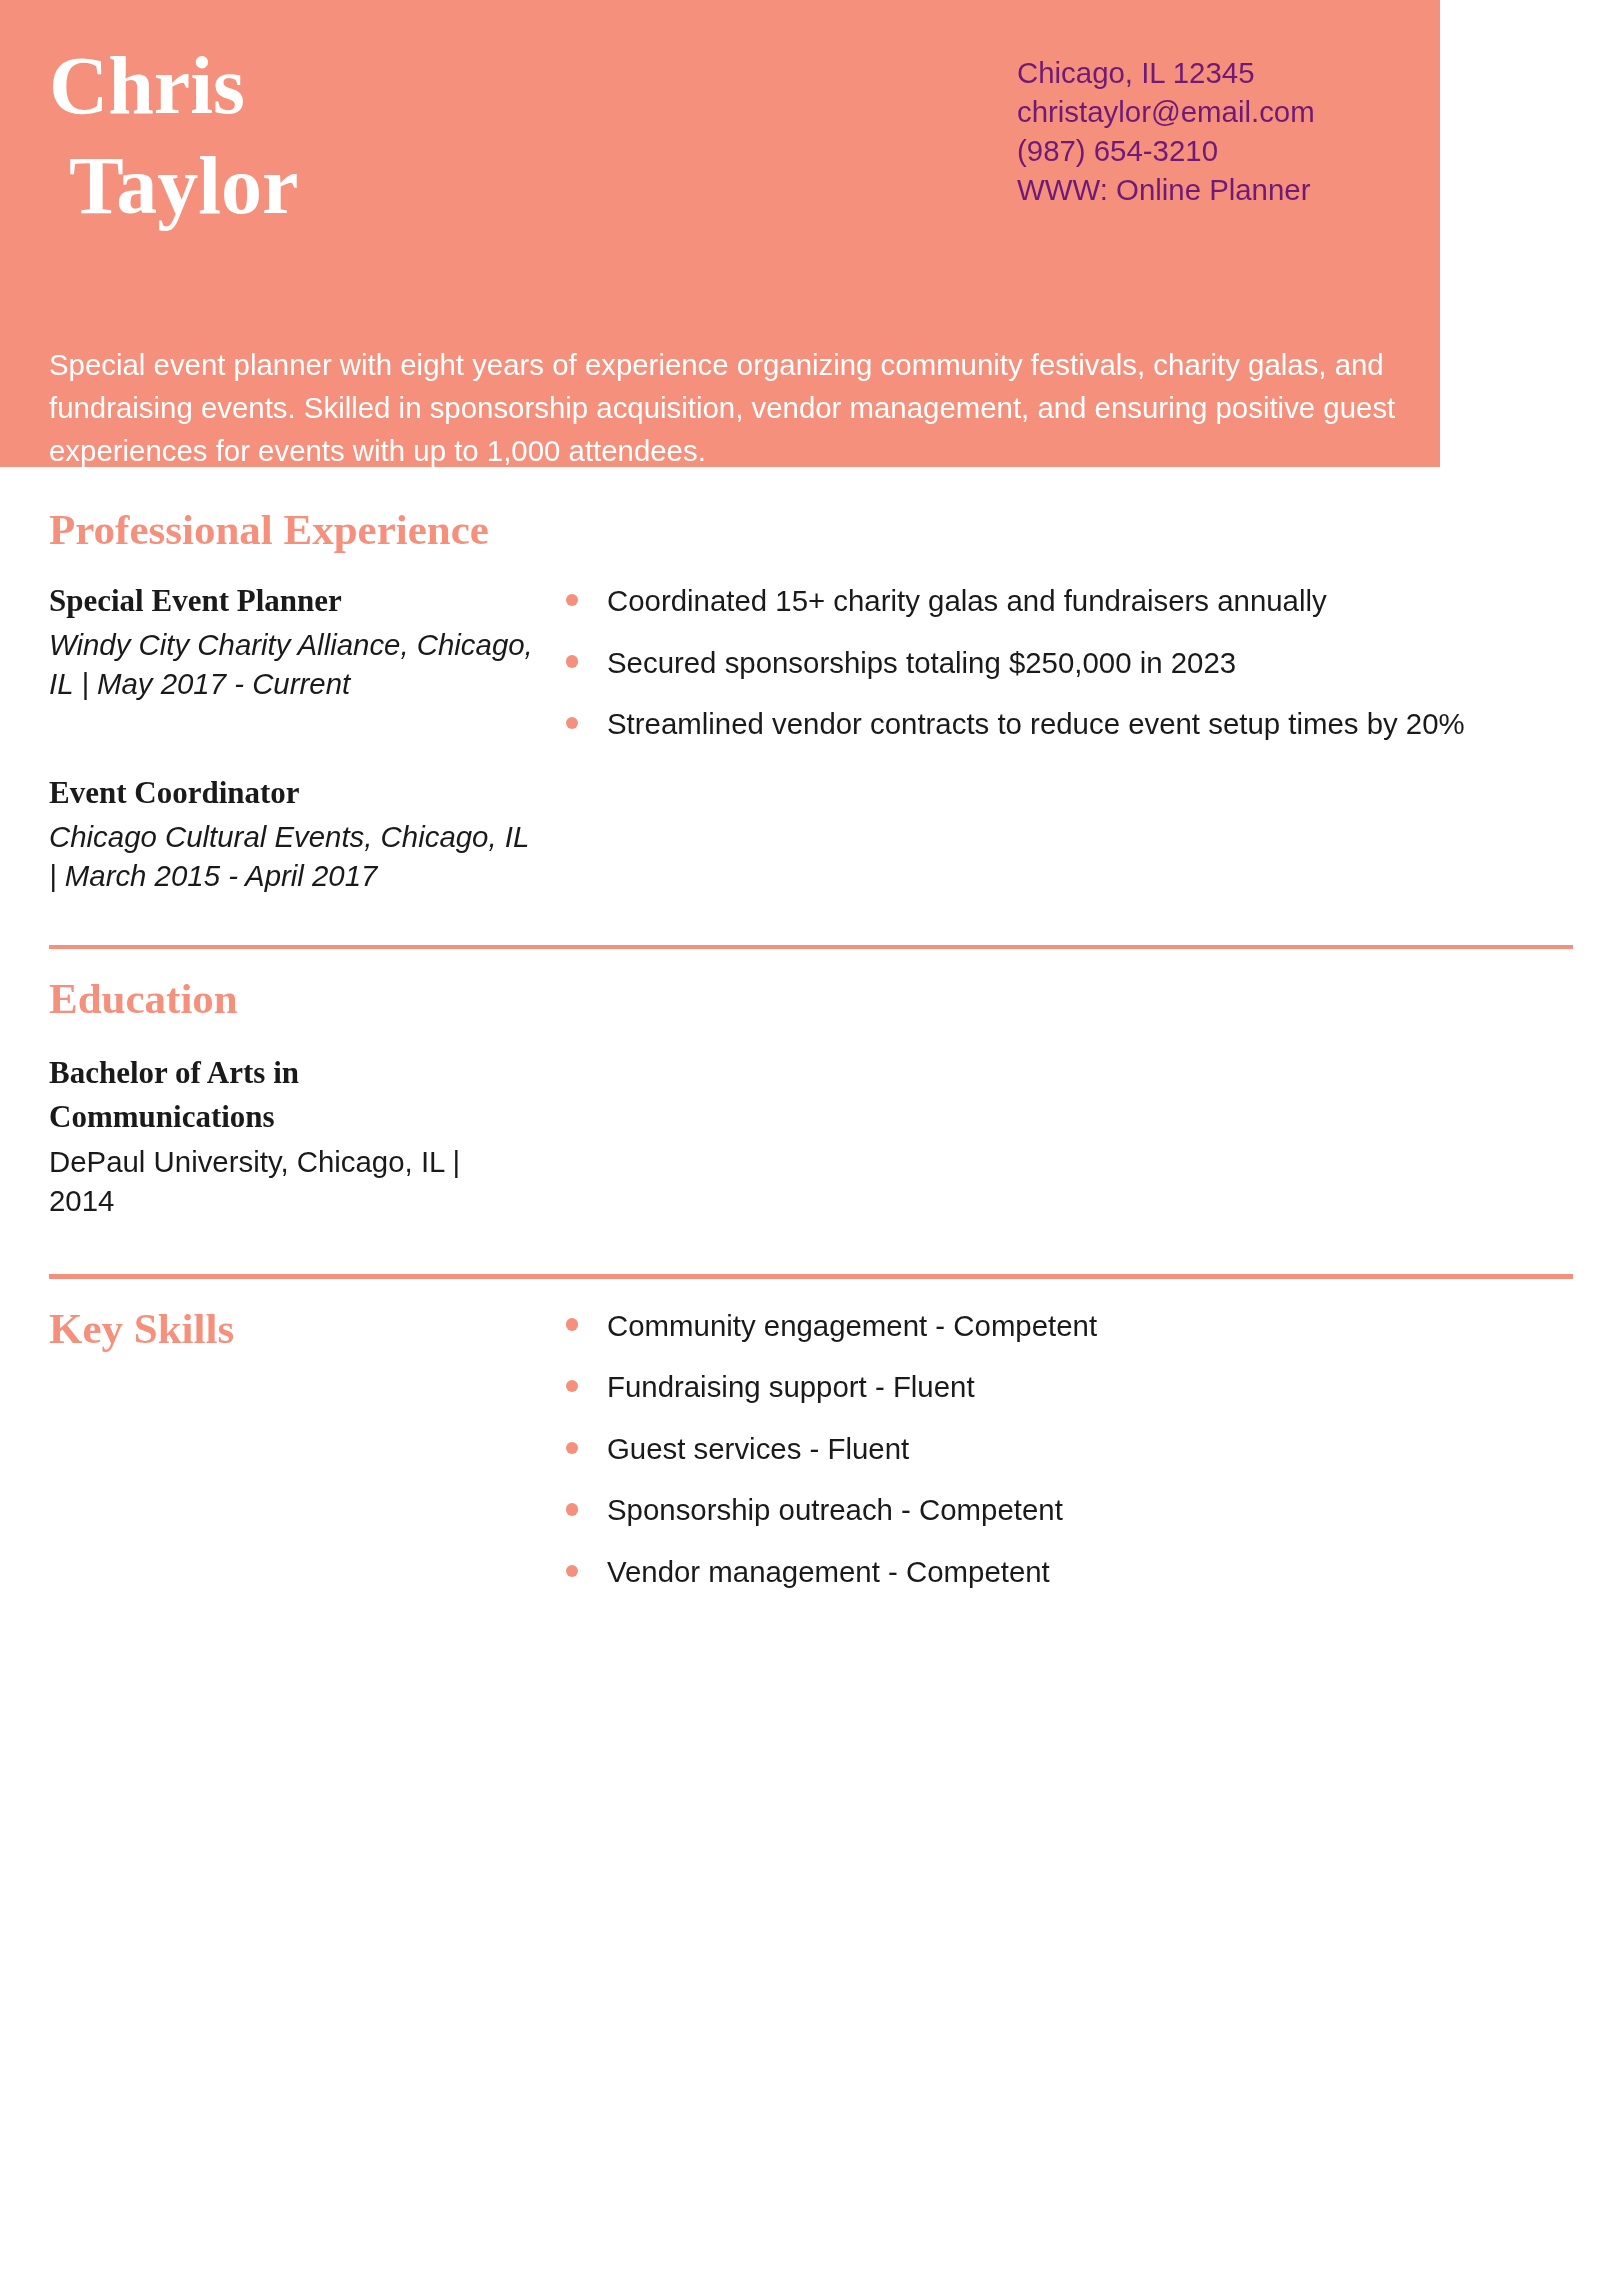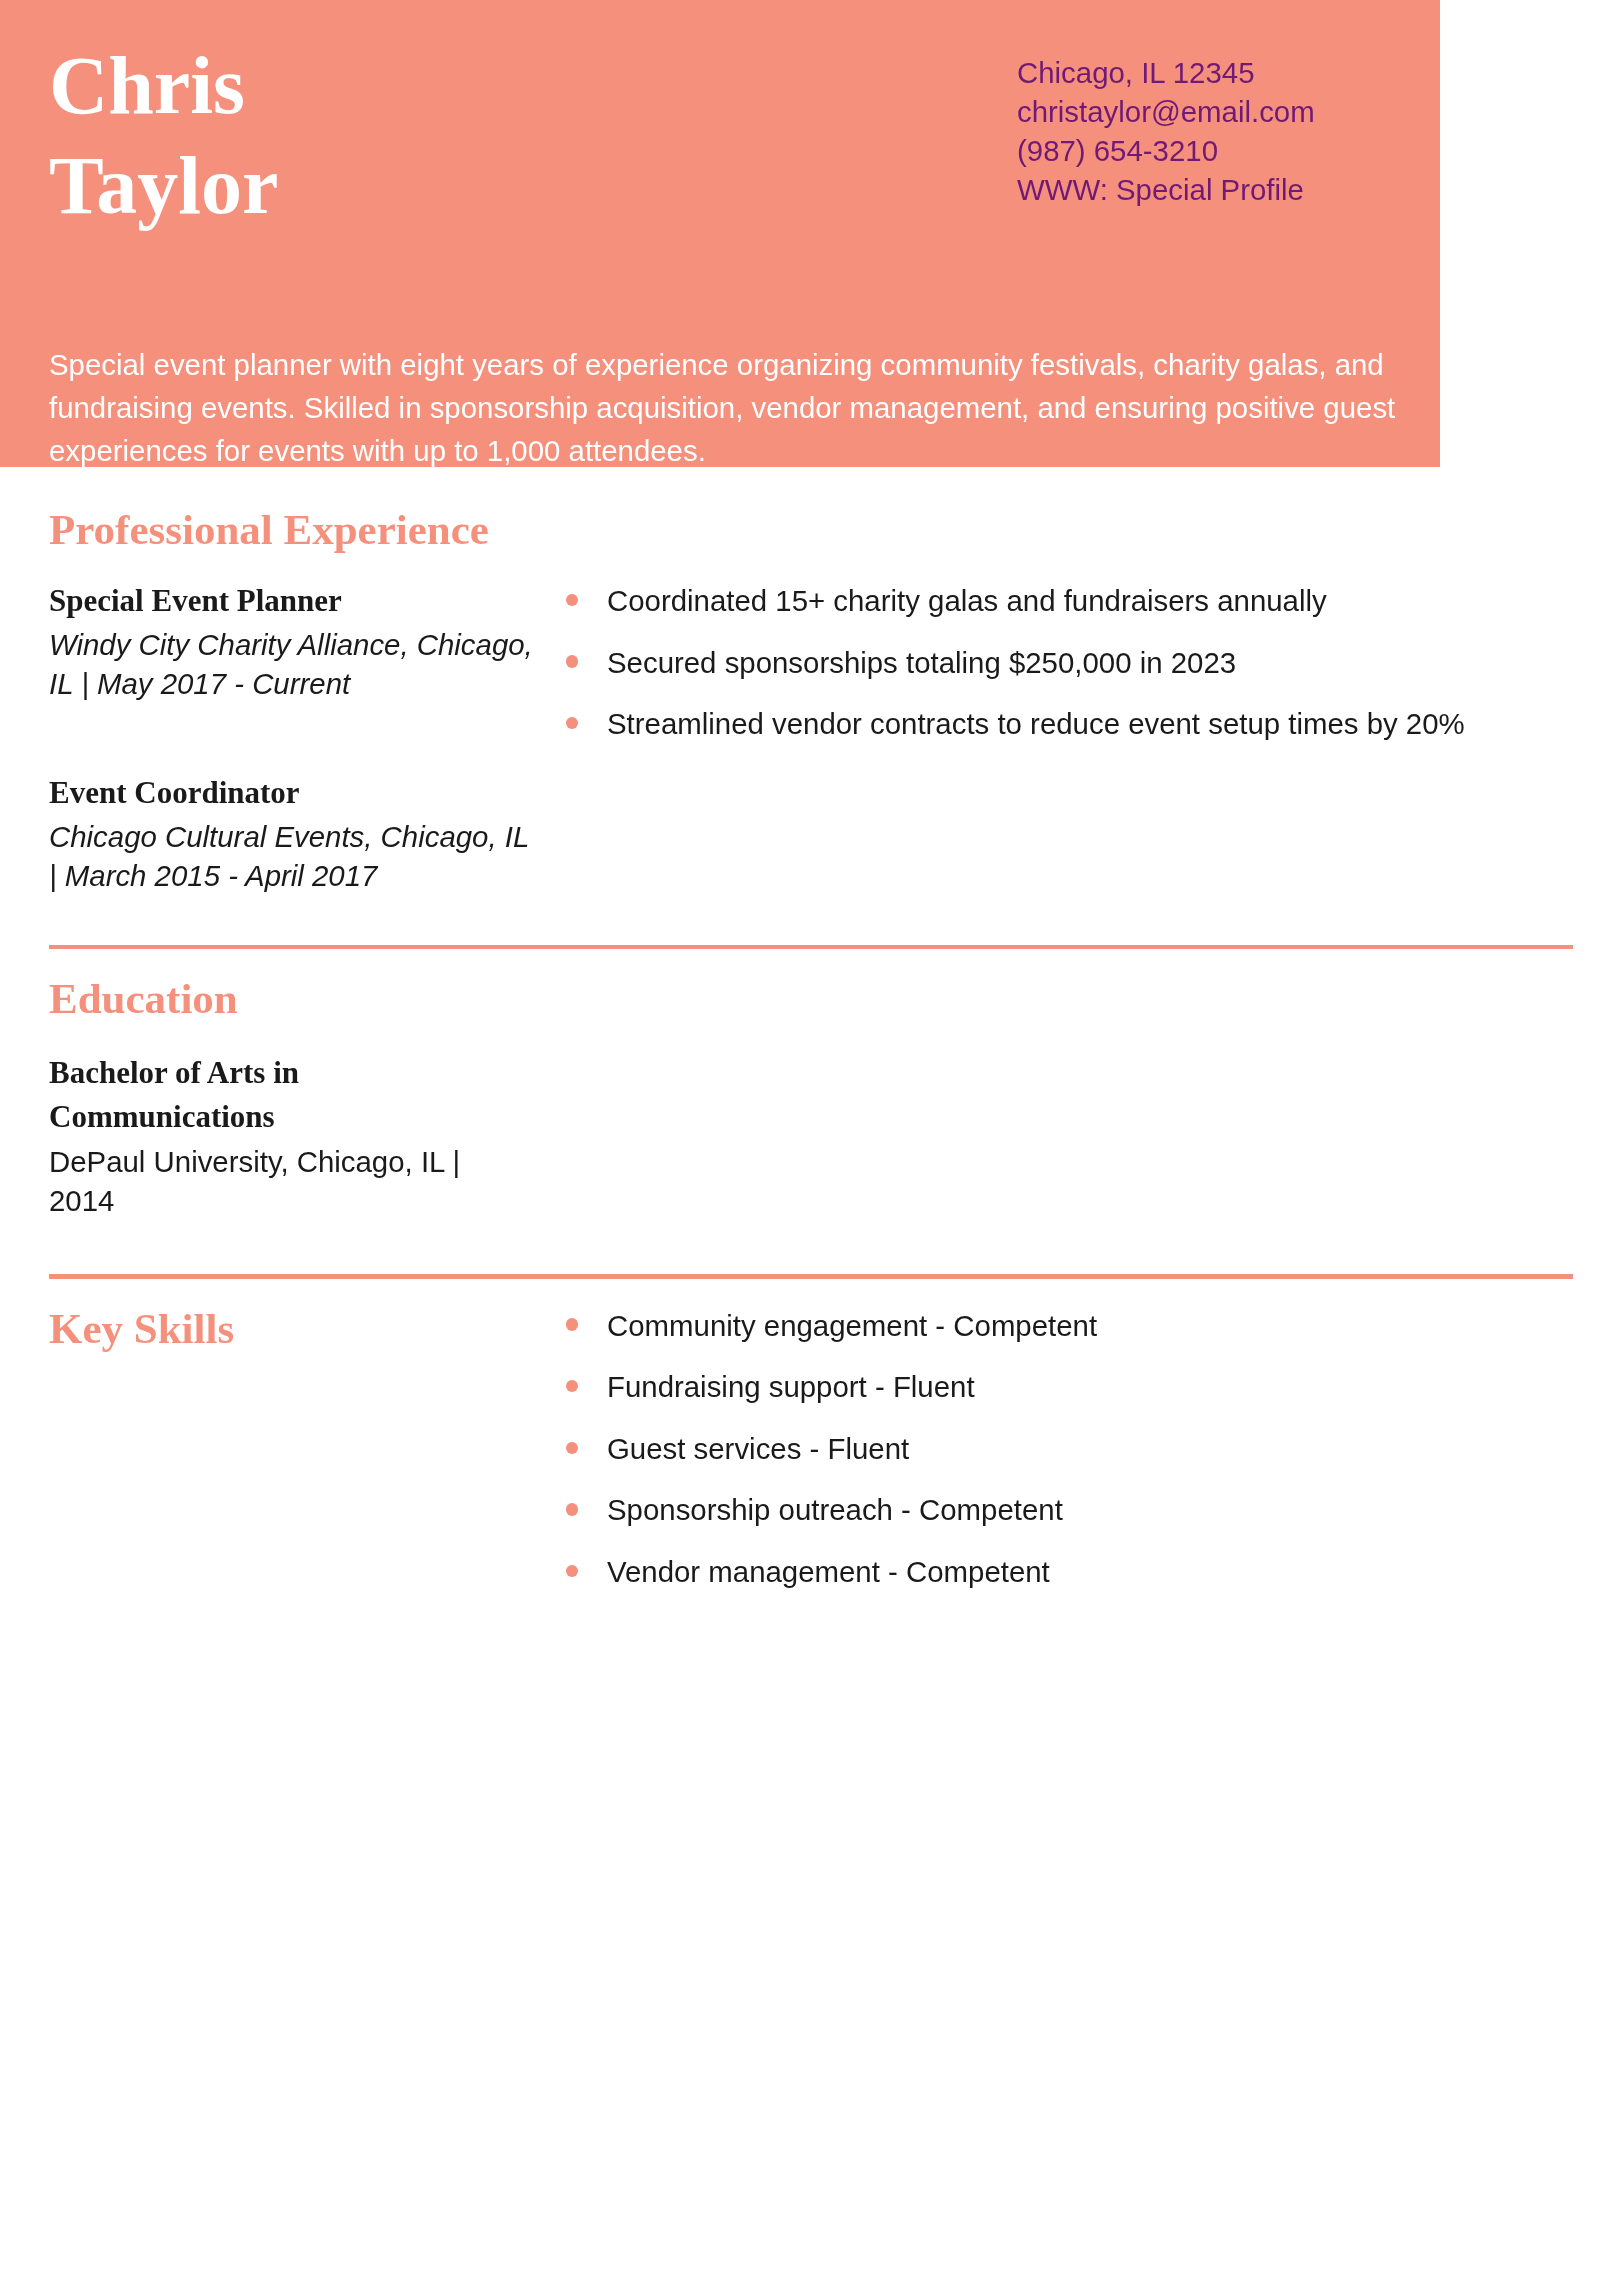--- a/index.html
+++ b/index.html
@@ -40,21 +40,21 @@
     font-family: "Liberation Serif", "DejaVu Serif", serif;
     font-weight: bold;
     font-size: 82px;
     line-height: 1.0;
     color: #ffffff;
     letter-spacing: 0px;
     margin: 0;
     padding: 0;
   }
   .name-first { margin-top: 3.9px; }
-  .name-last  { margin-top: 18.3px; }
+  .name-last  { margin-top: 18.3px; margin-left: 20px; }
 
   .contact-block {
     flex: 1 1 auto;
     padding-top: 11.8px;
   }
   .contact-line {
     font-family: "Liberation Sans", sans-serif;
     font-size: 29.4px;
     line-height: 1.33;
     color: #701a75;
@@ -189,21 +189,21 @@
 <div class="header-band">
   <div class="header-top">
     <div class="name-block">
       <div class="name-line name-first">Chris</div>
       <div class="name-line name-last">Taylor</div>
     </div>
     <div class="contact-block">
       <div class="contact-line">Chicago, IL 12345</div>
       <div class="contact-line">christaylor@email.com</div>
       <div class="contact-line">(987) 654-3210</div>
-      <div class="contact-line">WWW: Special Profile</div>
+      <div class="contact-line">WWW: Online Planner</div>
     </div>
   </div>
   <p class="summary">Special event planner with eight years of experience organizing community festivals, charity galas, and fundraising events. Skilled in sponsorship acquisition, vendor management, and ensuring positive guest experiences for events with up to 1,000 attendees.</p>
 </div>
 
 <div class="content">
 
   <div class="section" style="padding-top:41px;">
     <h2 class="section-title">Professional Experience</h2>
 

